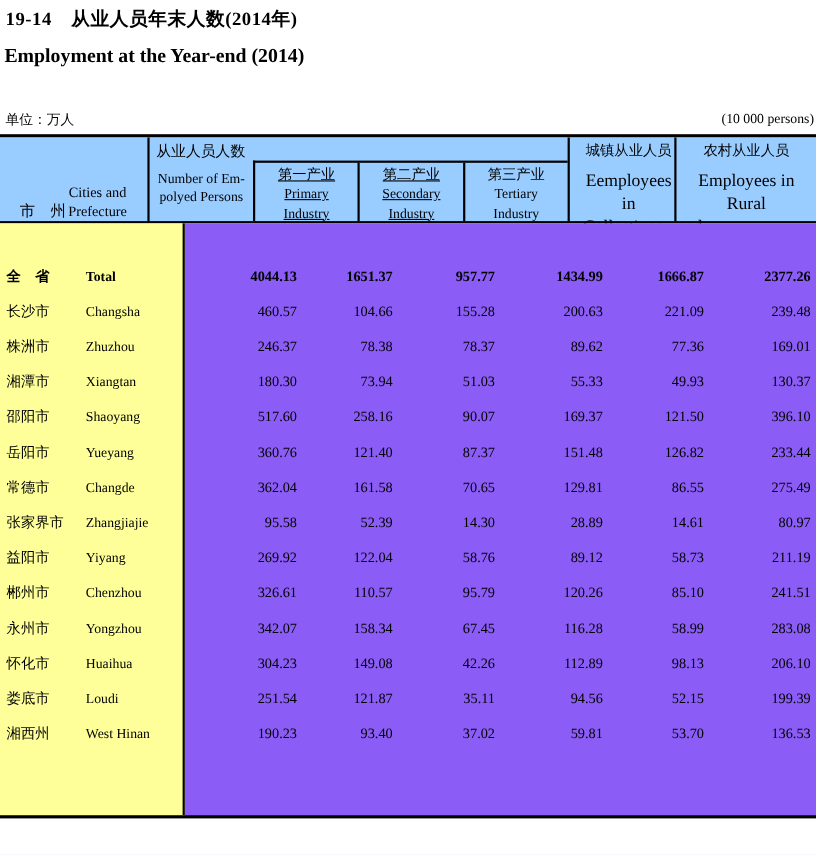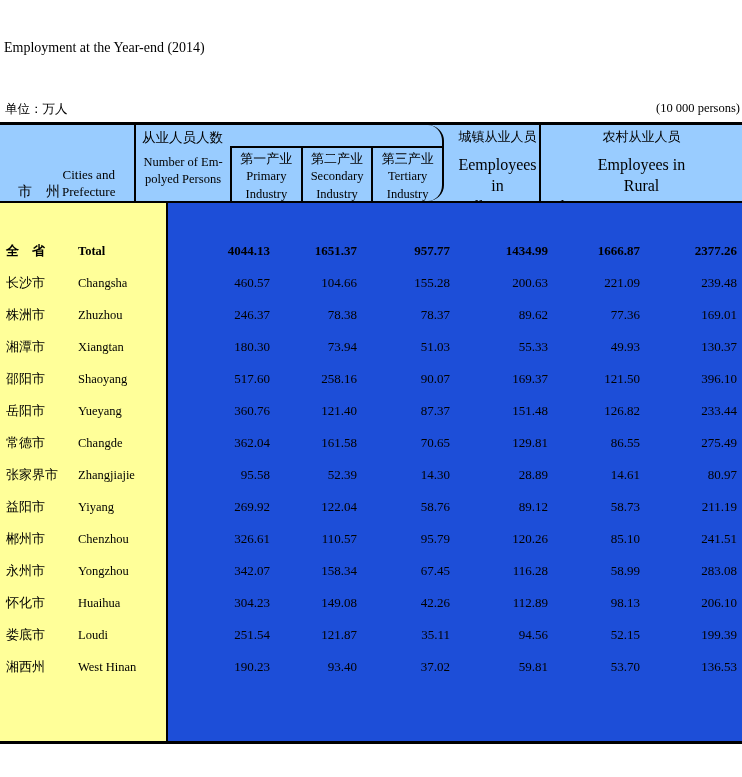--- a/index.html
+++ b/index.html
@@ -7,76 +7,77 @@
   .page {
     position:relative; width:742px; height:777px; background:#fff;
     font-family:"Liberation Serif", serif; color:#000; overflow:hidden;
   }
   .title {
     position:absolute; top:6px; left:5px;
     font-size:17px; font-weight:bold; letter-spacing:0.5px;
   }
   .subtitle {
     position:absolute; top:40px; left:4px;
-    font-size:14px; font-weight:normal;
+    font-size:18px; font-weight:bold;
   }
   .unit-row { position:absolute; top:101px; left:0; width:742px; height:18px; font-size:12.5px; }
   .unit-zh { position:absolute; left:5px; top:0; }
   .unit-en { position:absolute; right:2px; top:0; }
 
   .tbl {
     position:absolute; top:122px; left:0; width:742px; height:622px;
     border-top:3px solid var(--border); border-bottom:3px solid var(--border);
   }
   .thead {
     height:78px; display:flex; background:var(--header-bg);
     border-bottom:2px solid var(--border);
   }
   .hc1 {
     width:136px; border-right:2px solid var(--border);
     display:flex; align-items:flex-end;
   }
   .hc1 .zh { margin-left:18px; font-size:14px; white-space:nowrap; }
   .hc1 .en { margin-left:2px; font-size:13px; line-height:1.3; text-align:center; }
-  .hgroup { width:308px; border-right:2px solid var(--border); position:relative;border-radius:16px; }
+  .hgroup { width:382px; border-right:2px solid var(--border); position:relative; }
   .emp-zh { position:absolute; top:4px; left:6px; font-size:13.5px; white-space:nowrap; }
   .emp-en { position:absolute; top:29px; left:0; width:94px; text-align:center; font-size:12.5px; line-height:1.35; }
   .ind-box {
     position:absolute; top:21px; left:94px; right:0; bottom:0;
     border-top:2px solid var(--border); border-left:2px solid var(--border);
     display:flex;
   }
   .ind-cell { flex:1; text-align:center; padding-top:2px; font-size:12.5px; line-height:1.38; }
-  .ind-cell:not(:last-child) { border-right:2px solid var(--border); }
+  .ind-cell:not(:last-child) { border-right:2px solid var(--border);text-decoration:underline; }
   .ind-cell .zh { font-size:13px; }
   .hurban { width:97px; border-right:2px solid var(--border); text-align:center; padding-top:3px;padding-left:12px; }
   .hrural { flex:1; text-align:center; padding-top:3px; }
   .hurban .zh, .hrural .zh { font-size:13px; white-space:nowrap; display:block; }
   .hurban .en, .hrural .en { font-size:16px; line-height:1.3; margin-top:9px; }
 
-  .tbody { position:relative; height:538px; background:#1d4ed8; }
+  .tbody { position:relative; height:538px; background:#8b5cf6; }
   .ycol {
     position:absolute; top:0; bottom:0; left:0; width:168px;
     background:var(--region-bg); border-right:2px solid var(--border);
   }
   .rows { position:absolute; top:32px; left:0; right:0; }
   .row { height:32px; display:flex; align-items:center; position:relative; }
   .row.bold { font-weight:bold; }
   .c-region { width:168px; display:flex; align-items:center; }
   .c-region .zh { margin-left:6px; width:72px; font-size:13px; white-space:nowrap; }
   .c-region .en { font-size:12.5px; white-space:nowrap; }
   .num { text-align:right; font-size:13px; }
   .n1 { width:102px; } .n2 { width:87px;padding-left:40px; } .n3 { width:93px; }
   .n4 { width:98px; } .n5 { width:92px; } .n6 { width:97px; }
 </style>
 </head>
 <body>
 
 <div class="page">
 
+  <div class="title">19-14　从业人员年末人数(2014年)</div>
   <div class="subtitle">Employment at the Year-end (2014)</div>
 
   <div class="unit-row">
     <span class="unit-zh">单位：万人</span>
     <span class="unit-en">(10 000 persons)</span>
   </div>
 
   <div class="tbl">
 
     <div class="thead">

